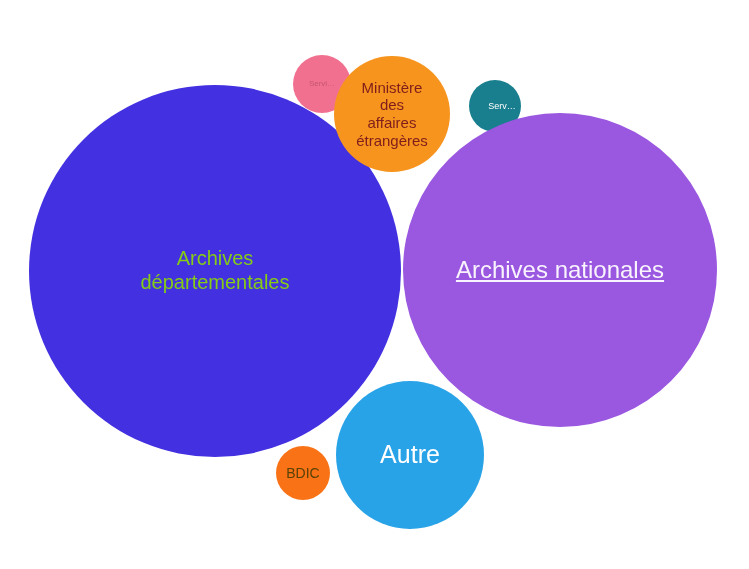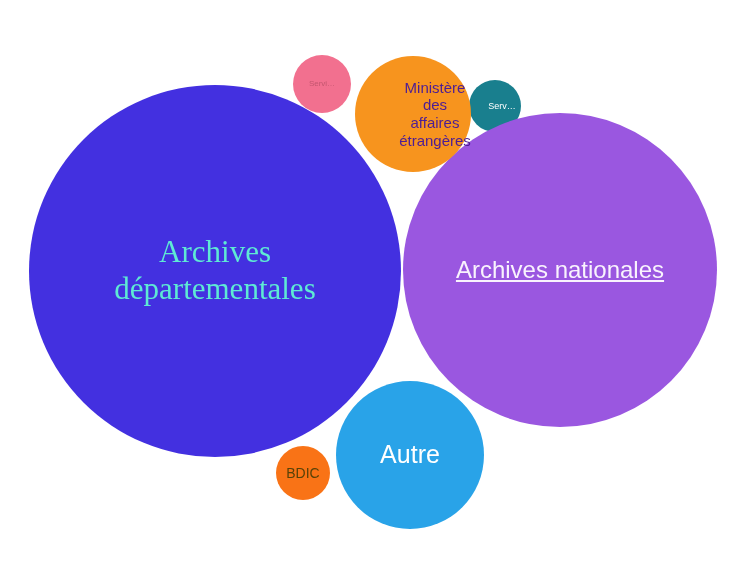--- a/index.html
+++ b/index.html
@@ -37,29 +37,29 @@
 <div id="chart-canvas" style="background: rgb(255, 255, 255);">
 
   <div class="bubble" style="left: 293px; top: 55px; width: 58px; height: 58px; background: rgb(242, 112, 143); color: rgb(196, 86, 111); font-size: 8px;">
     <span class="bubble-label" style="max-width: 50px;">Servi…</span>
   </div>
 
   <div class="bubble" style="left: 469px; top: 80px; width: 52px; height: 52px; background: rgb(25, 127, 142); color: rgb(255, 255, 255); font-size: 9px;">
     <span class="bubble-label" style="max-width: 50px; margin-left: 14px;">Serv…</span>
   </div>
 
-  <div class="bubble" style="left: 29px; top: 85px; width: 372px; height: 372px; background: rgb(67, 48, 224); color: #5eead4; font-size: 31px; font-family: Liberation Serif, serif;">
+  <div class="bubble" style="left: 29px; top: 85px; width: 372px; height: 372px; background: rgb(67, 48, 224); color: #84cc16; font-size: 20px;">
     <span class="bubble-label" style="max-width: 220px;">Archives départementales</span>
   </div>
 
   <div class="bubble" style="left: 403px; top: 113px; width: 314px; height: 314px; background: rgb(154, 87, 224); color: rgb(249, 243, 253); font-size: 24px;">
     <span class="bubble-label" style="max-width: 250px; text-decoration: underline;">Archives nationales</span>
   </div>
 
-  <div class="bubble" style="left: 355px; top: 56px; width: 116px; height: 116px; background: rgb(247, 148, 30); color: #4c1d95; font-size: 15px; justify-content: flex-end;">
+  <div class="bubble" style="left: 334px; top: 56px; width: 116px; height: 116px; background: rgb(247, 148, 30); color: #7f1d1d; font-size: 15px;">
     <span class="bubble-label" style="max-width: 72px;">Ministère des affaires étrangères</span>
   </div>
 
   <div class="bubble" style="left: 336px; top: 381px; width: 148px; height: 148px; background: rgb(41, 163, 232); color: rgb(255, 255, 255); font-size: 25px;">
     <span class="bubble-label" style="max-width: 110px;">Autre</span>
   </div>
 
   <div class="bubble" style="left: 276px; top: 446px; width: 54px; height: 54px; background: #f97316; color: rgb(88, 66, 8); font-size: 14px;">
     <span class="bubble-label" style="max-width: 60px;">BDIC</span>
   </div>

